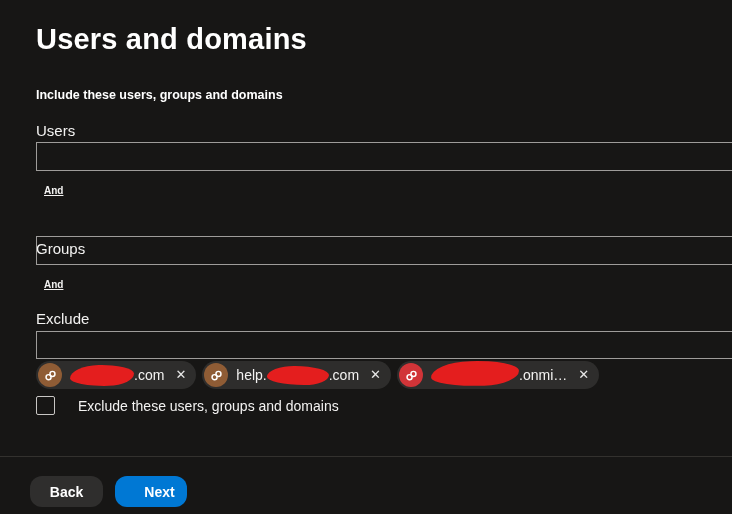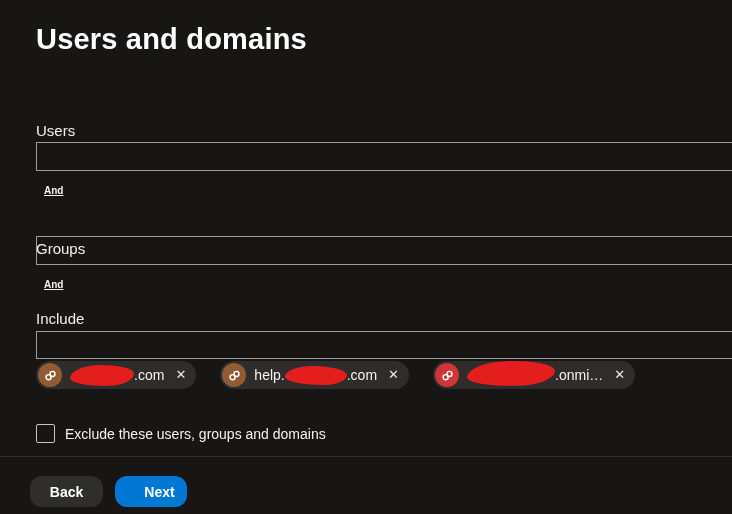--- a/index.html
+++ b/index.html
@@ -44,21 +44,21 @@
 
   .and-separator {
     position: absolute; left: 44px;
     font-size: 10px; font-weight: 700; color: #f3f2f1; text-decoration: underline;
   }
   .and-1 { top: 185px; }
   .and-2 { top: 279px; }
 
   .chips-row {
     position: absolute; left: 36px; top: 361px; height: 28px;
-    display: flex; align-items: center; gap: 24px;
+    display: flex; align-items: center; gap: 6px;
   }
   .chip {
     height: 28px; border-radius: 14px; background: #2e2d2c;
     display: flex; align-items: center;
     padding: 0 8px 0 2px;
     color: #f3f2f1; font-size: 14px; white-space: nowrap;
     overflow: visible;
   }
   .chip-avatar {
     width: 24px; height: 24px; border-radius: 50%;
@@ -69,22 +69,22 @@
   .redaction {
     display: inline-block; background: #e41e1e;
     vertical-align: middle;
   }
   .chip-remove {
     margin-left: 9px; width: 15px; text-align: center;
     font-size: 13px; color: #e8e8e8; cursor: pointer; line-height: 28px;
   }
 
   .checkbox-row {
-    position: absolute; left: 36px; top: 424px;
-    display: flex; align-items: center; gap: 10px; justify-content: center;
+    position: absolute; left: 36px; top: 396px;
+    display: flex; align-items: center; gap: 23px; justify-content: center;
   }
   .checkbox-box {
     width: 19px; height: 19px; box-sizing: border-box;
     border: 1px solid #c8c6c4; border-radius: 2px;
     background: transparent; cursor: pointer;
   }
   .checkbox-label { font-size: 14px; color: #f3f2f1; }
 
   .footer-divider {
     position: absolute; left: 0; top: 456px; width: 732px; height: 1px;
@@ -100,32 +100,33 @@
   .btn-back { left: 30px; width: 73px; background: #2f2e2d; }
   .btn-next { left: 115px; width: 72px; background: #0078d4; padding-left: 17px; }
 </style>
 </head>
 <body>
 
 <div class="screen">
 
   <h1 class="page-title">Users and domains</h1>
 
+  <div class="section-heading">Include these users, groups and domains</div>
 
   <div class="field-label label-users">Users</div>
   <input type="text" class="text-input input-users" aria-label="Users" style="">
 
   <div class="and-separator and-1">And</div>
 
   <div class="field-label label-groups">Groups</div>
   <input type="text" class="text-input input-groups" aria-label="Groups" style="">
 
   <div class="and-separator and-2">And</div>
 
-  <div class="field-label label-domains">Include</div>
+  <div class="field-label label-domains">Exclude</div>
   <input type="text" class="text-input input-domains" aria-label="Domains" style="">
 
   <div class="chips-row">
     <div class="chip">
       <span class="chip-avatar" style="background: rgb(143, 92, 53);">
         <svg width="13" height="13" viewBox="0 0 16 16" aria-hidden="true">
           <g fill="none" stroke="#ffffff" stroke-width="1.8">
             <circle cx="5.6" cy="10" r="3.1"></circle>
             <circle cx="10.4" cy="6" r="3.1"></circle>
           </g>

